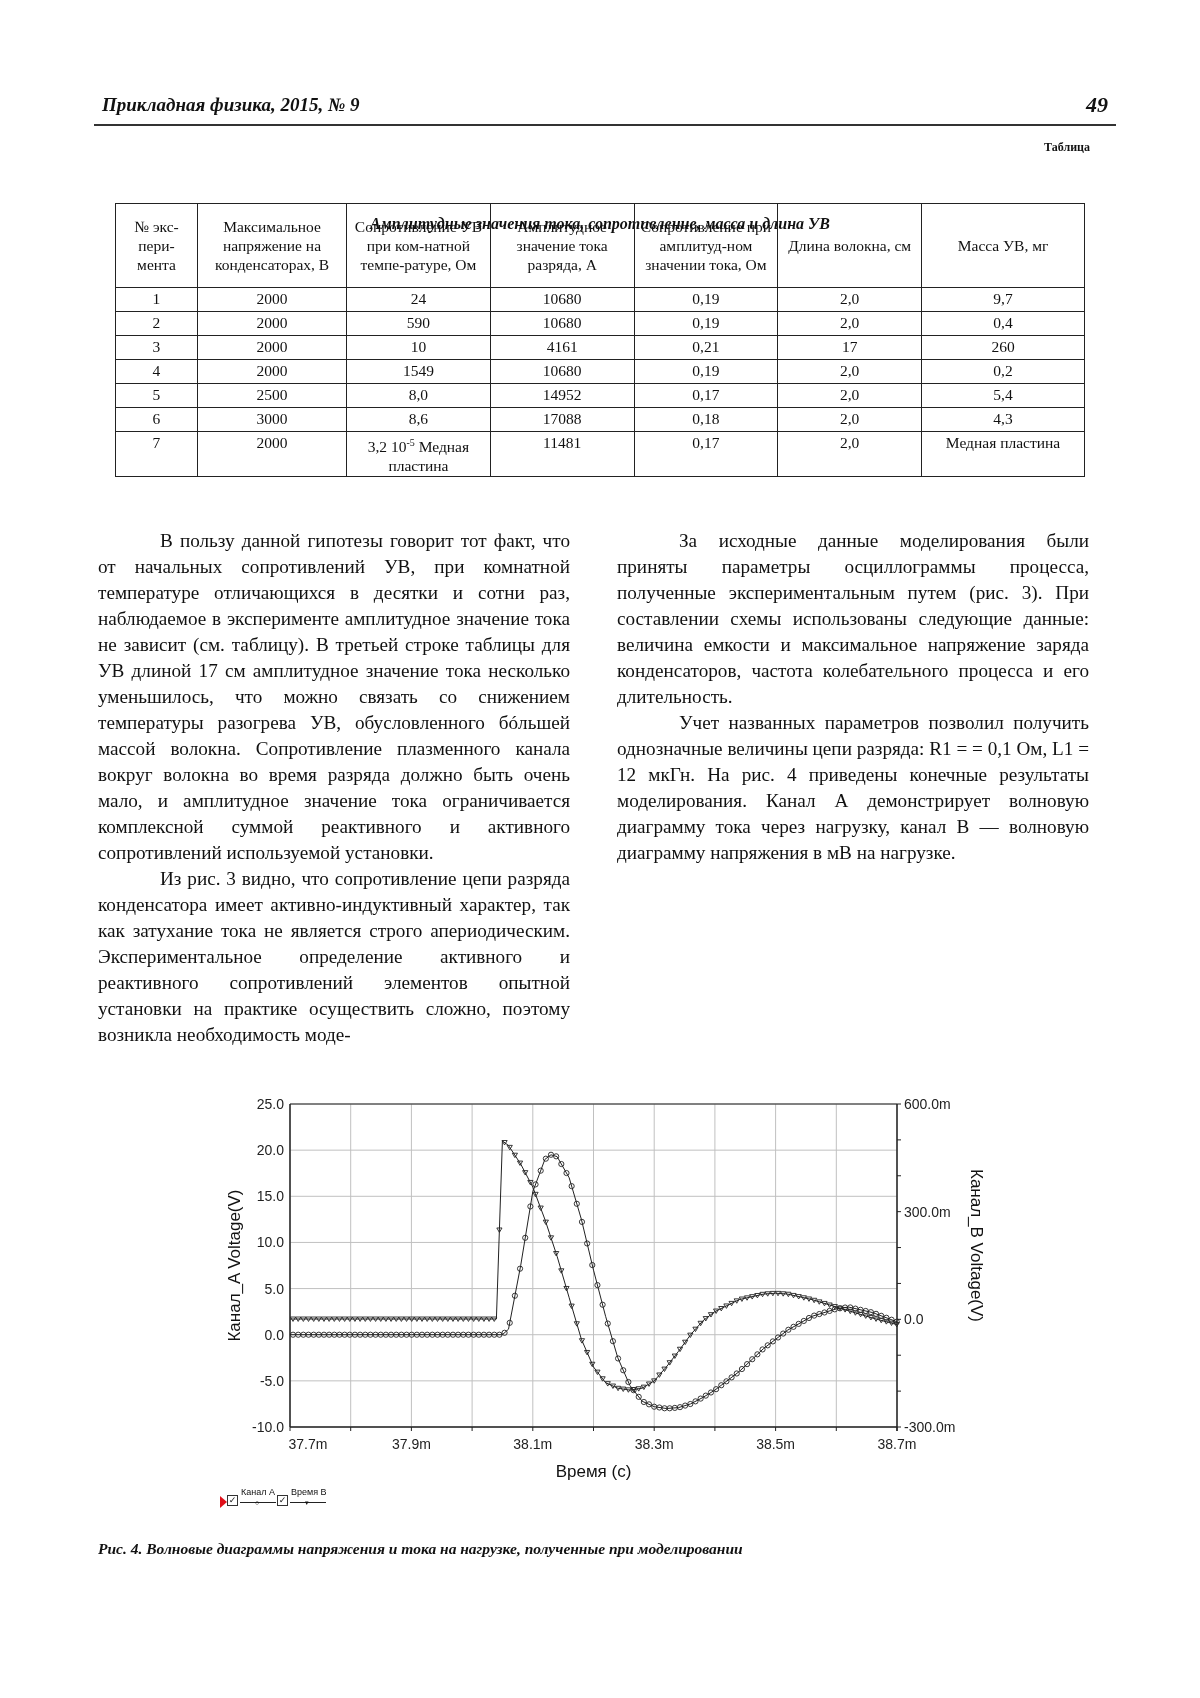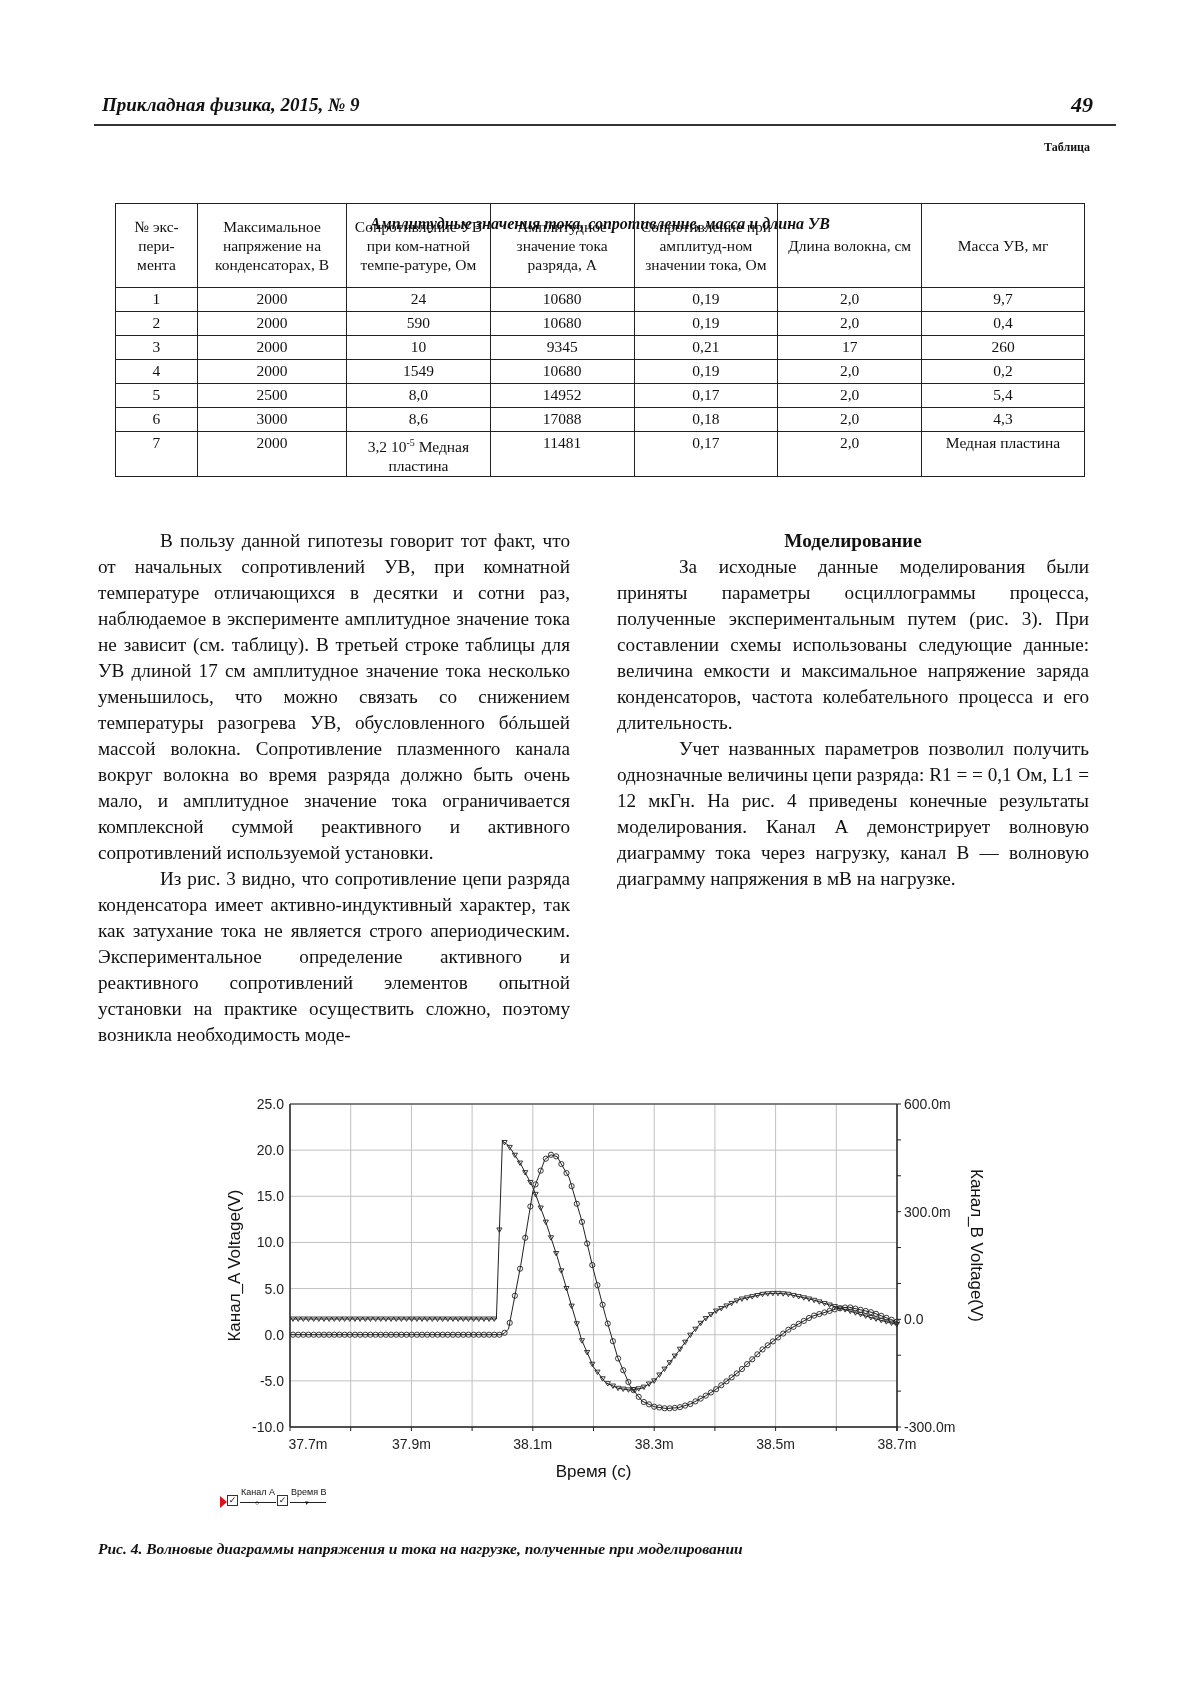--- a/index.html
+++ b/index.html
@@ -1,20 +1,20 @@
 <!DOCTYPE html>
 <html><head>
 <meta charset="utf-8">
 <style>
   html, body { margin: 0; padding: 0; background: #ffffff; }
   body { width: 1200px; height: 1698px; position: relative; overflow: hidden;
          font-family: "Liberation Serif", "DejaVu Serif", serif; color: #111; }
   .header { position: absolute; left: 94px; top: 92px; width: 1022px; height: 30px; }
   .header .journal { position: absolute; left: 8px; top: 2px; font-style: italic; font-weight: bold; font-size: 19px; }
-  .header .pageno { position: absolute; right: 23px; top: 0; font-style: italic; font-weight: bold; font-size: 22px; }
+  .header .pageno { position: absolute; right: 8px; top: 0; font-style: italic; font-weight: bold; font-size: 22px; }
   .header-rule { position: absolute; left: 94px; top: 124px; width: 1022px; height: 0; border-top: 2px solid #333; }
   .table-label { position: absolute; right: 110px; top: 140px; font-weight: bold; font-size: 12px; }
   .table-caption { position: absolute; left: 0; width: 1200px; top: 170px; text-align: center;
                    font-style: italic; font-weight: bold; font-size: 16px; margin-top: 45px; }
   table.data { position: absolute; left: 115px; top: 203px; width: 970px; border-collapse: collapse;
                font-size: 15.5px; }
   table.data th, table.data td { border: 1.5px solid #222; text-align: center; vertical-align: top; padding: 1px 4px; line-height: 19px; }
   table.data th { font-weight: normal; vertical-align: middle; height: 81px; }
   table.data td { height: 21px; }
   table.data tr.last td { height: 38px; }
@@ -85,21 +85,21 @@
         <td>590</td>
         <td>10680</td>
         <td>0,19</td>
         <td>2,0</td>
         <td>0,4</td>
     </tr>
     <tr>
       <td>3</td>
         <td>2000</td>
         <td>10</td>
-        <td>9345</td>
+        <td>4161</td>
         <td>0,21</td>
         <td>17</td>
         <td>260</td>
     </tr>
     <tr>
       <td>4</td>
         <td>2000</td>
         <td>1549</td>
         <td>10680</td>
         <td>0,19</td>
@@ -134,21 +134,20 @@
       <td>Медная пластина</td>
     </tr>
   </tbody>
 </table>
 
 <div class="col col-left">
   <p>В пользу данной гипотезы говорит тот факт, что от начальных сопротивлений УВ, при комнатной температуре отличающихся в десятки и сотни раз, наблюдаемое в эксперименте амплитудное значение тока не зависит (см. таблицу). В третьей строке таблицы для УВ длиной 17 см амплитудное значение тока несколько уменьшилось, что можно связать со снижением температуры разогрева УВ, обусловленного бóльшей массой волокна. Сопротивление плазменного канала вокруг волокна во время разряда должно быть очень мало, и амплитудное значение тока ограничивается комплексной суммой реактивного и активного сопротивлений используемой установки.</p>
   <p>Из рис. 3 видно, что сопротивление цепи разряда конденсатора имеет активно-индуктивный характер, так как затухание тока не является строго апериодическим. Экспериментальное определение активного и реактивного сопротивлений элементов опытной установки на практике осуществить сложно, поэтому возникла необходимость моде-</p>
 </div>
 <div class="col col-right">
-  <p class="section-title">Моделирование</p>
   <p>За исходные данные моделирования были приняты параметры осциллограммы процесса, полученные экспериментальным путем (рис. 3). При составлении схемы использованы следующие данные: величина емкости и максимальное напряжение заряда конденсаторов, частота колебательного процесса и его длительность.</p>
   <p>Учет названных параметров позволил получить однозначные величины цепи разряда: R1 = = 0,1 Ом,  L1 = 12 мкГн. На рис. 4 приведены конечные результаты моделирования. Канал А демонстрирует волновую диаграмму тока через нагрузку, канал В — волновую диаграмму напряжения в мВ на нагрузке.</p>
 </div>
 
 <div class="figure">
   <svg id="chart" width="780" height="430" font-family="'Liberation Sans', 'DejaVu Sans', sans-serif">
       <line x1="80" y1="14" x2="80" y2="337" stroke="#c0c0c0" stroke-width="1"></line>
       <line x1="140.7" y1="14" x2="140.7" y2="337" stroke="#c0c0c0" stroke-width="1"></line>
       <line x1="201.4" y1="14" x2="201.4" y2="337" stroke="#c0c0c0" stroke-width="1"></line>
       <line x1="262.1" y1="14" x2="262.1" y2="337" stroke="#c0c0c0" stroke-width="1"></line>

